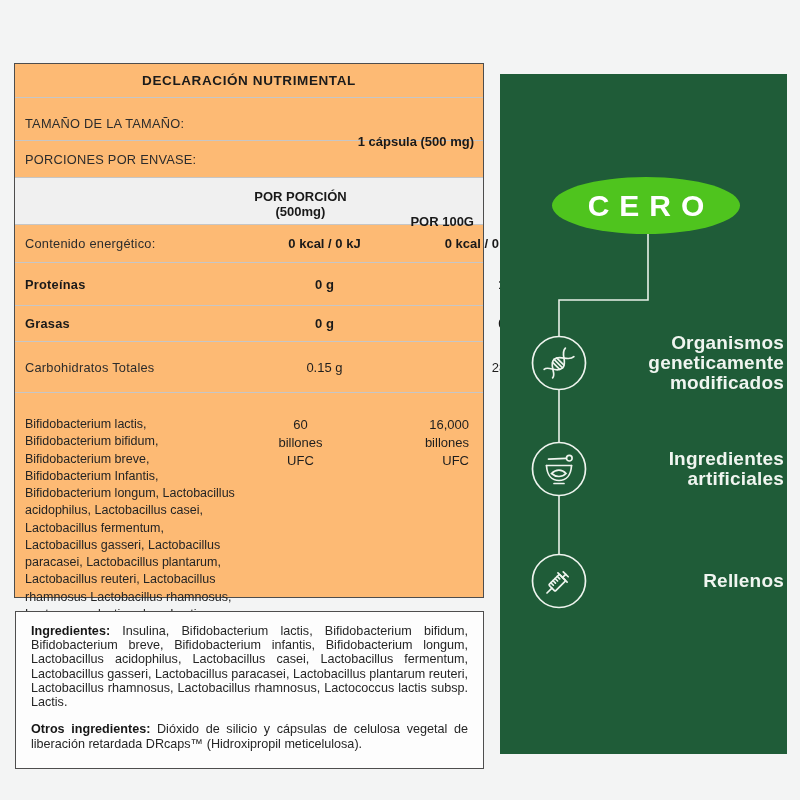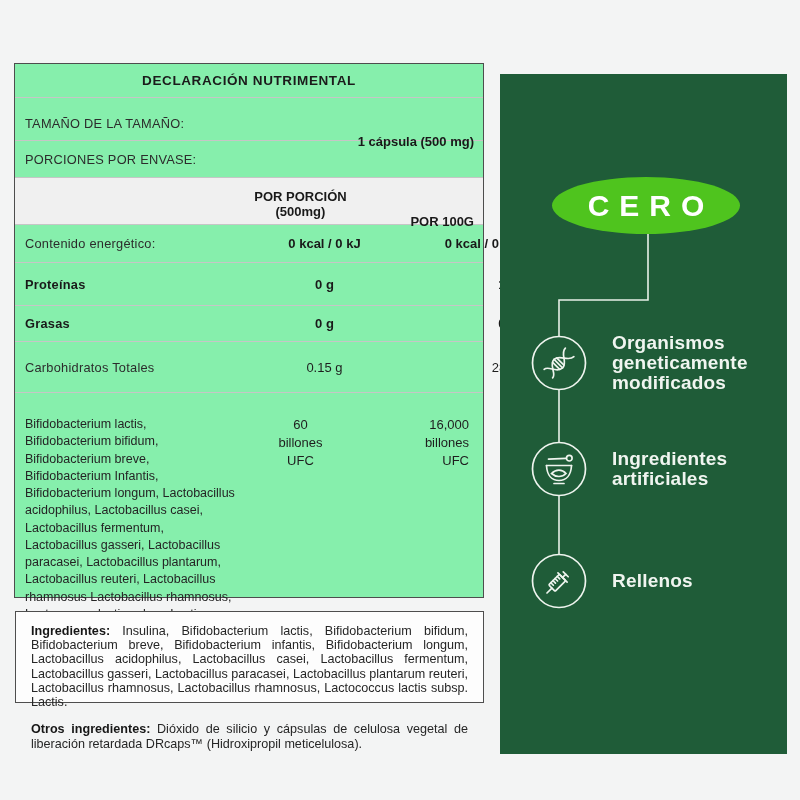--- a/index.html
+++ b/index.html
@@ -5,42 +5,42 @@
   html,body{margin:0;padding:0;}
   body{
     width:800px;height:800px;position:relative;overflow:hidden;
     background:#f3f4f4;
     font-family:"Liberation Sans","DejaVu Sans",sans-serif;
     color:#1e1e1e;
   }
   
   .ntable{
     position:absolute;left:14px;top:63px;width:470px;
-    background:#86efac;border:1.5px solid #4d4d4d;box-sizing:border-box;
+    background:#fdba74;border:1.5px solid #4d4d4d;box-sizing:border-box;
   }
   .trow{border-top:1px solid #c6c6c6;display:grid;align-items:center;box-sizing:border-box;}
   .trow:first-child{border-top:none;}
   .r-title{height:33px;grid-template-columns:1fr;justify-items:center;}
   .title-text{font-weight:bold;font-size:13.5px;letter-spacing:.6px;color:#1b1b1b;}
   .r-serving{height:43px;grid-template-columns:55% 45%;}
   .r-serving2{height:37px;grid-template-columns:55% 45%;}
   .r-colhead{height:47px;grid-template-columns:47% 28% 25%;background:#f0f0f0;}
   .r-data{grid-template-columns:47% 28% 25%;gap:24px;}
   .h38{height:38px;}.h43{height:43px;}.h36{height:36px;}.h51{height:51px;}
   .r-strains{height:205px;grid-template-columns:47% 28% 25%;align-items:start;padding-top:23px;}
   .cell-label{padding-left:10px;font-size:12.8px;letter-spacing:.25px;color:#2c2c2c;}
   .cell-mid{text-align:center;font-size:13px;}
   .cell-right{text-align:right;padding-right:14px;font-size:13px;}
   .cell-right.pr9{padding-right:9px;margin-top:36px;}
   .b{font-weight:bold;color:#191919;}
   .strains-text{padding-left:10px;font-size:12.5px;line-height:1.38;color:#242424;max-width:228px;}
   .stack{font-size:13px;line-height:18px;}
   
   .ingbox{
-    position:absolute;left:15px;top:611px;width:469px;height:92px;
+    position:absolute;left:15px;top:611px;width:469px;height:158px;
     background:#fdfdfd;border:1.5px solid #4e4e4e;box-sizing:border-box;
     padding:12px 15px 0 15px;
   }
   .ingbox p{margin:0 0 13px 0;font-size:12.6px;line-height:1.13;text-align:justify;color:#262626;}
   .ingbox .blb{font-weight:bold;color:#161616;}
   
   .panel{
     position:absolute;left:500px;top:74px;width:287px;height:680px;
     background:#1f5c38;
   }
@@ -49,21 +49,21 @@
     background:#4fc41e;display:flex;align-items:center;justify-content:center;
   }
   .badge span{
     color:#ffffff;font-weight:bold;font-size:30px;letter-spacing:10px;padding-left:10px;
   }
   .connector-svg{position:absolute;left:0;top:0;}
   .icon-svg{position:absolute;width:44px;height:44px;left:37px;}
   .icon1{top:267px;} .icon2{top:373px;} .icon3{top:485px;}
   .zlabel{
     position:absolute;left:112px;width:172px;transform:translateY(-50%);
-    color:#f0f5f0;font-weight:600;font-size:19px;line-height:20px;letter-spacing:.2px;
+    color:#f0f5f0;font-weight:600;font-size:19px;line-height:20px;letter-spacing:.2px;text-align:right;
   }
   .zl1{top:289px;} .zl2{top:395px;} .zl3{top:507px;}
 </style>
 </head>
 <body>
 
 <div class="ntable">
 
   <div class="trow r-title">
     <div class="title-text">DECLARACIÓN NUTRIMENTAL</div>

